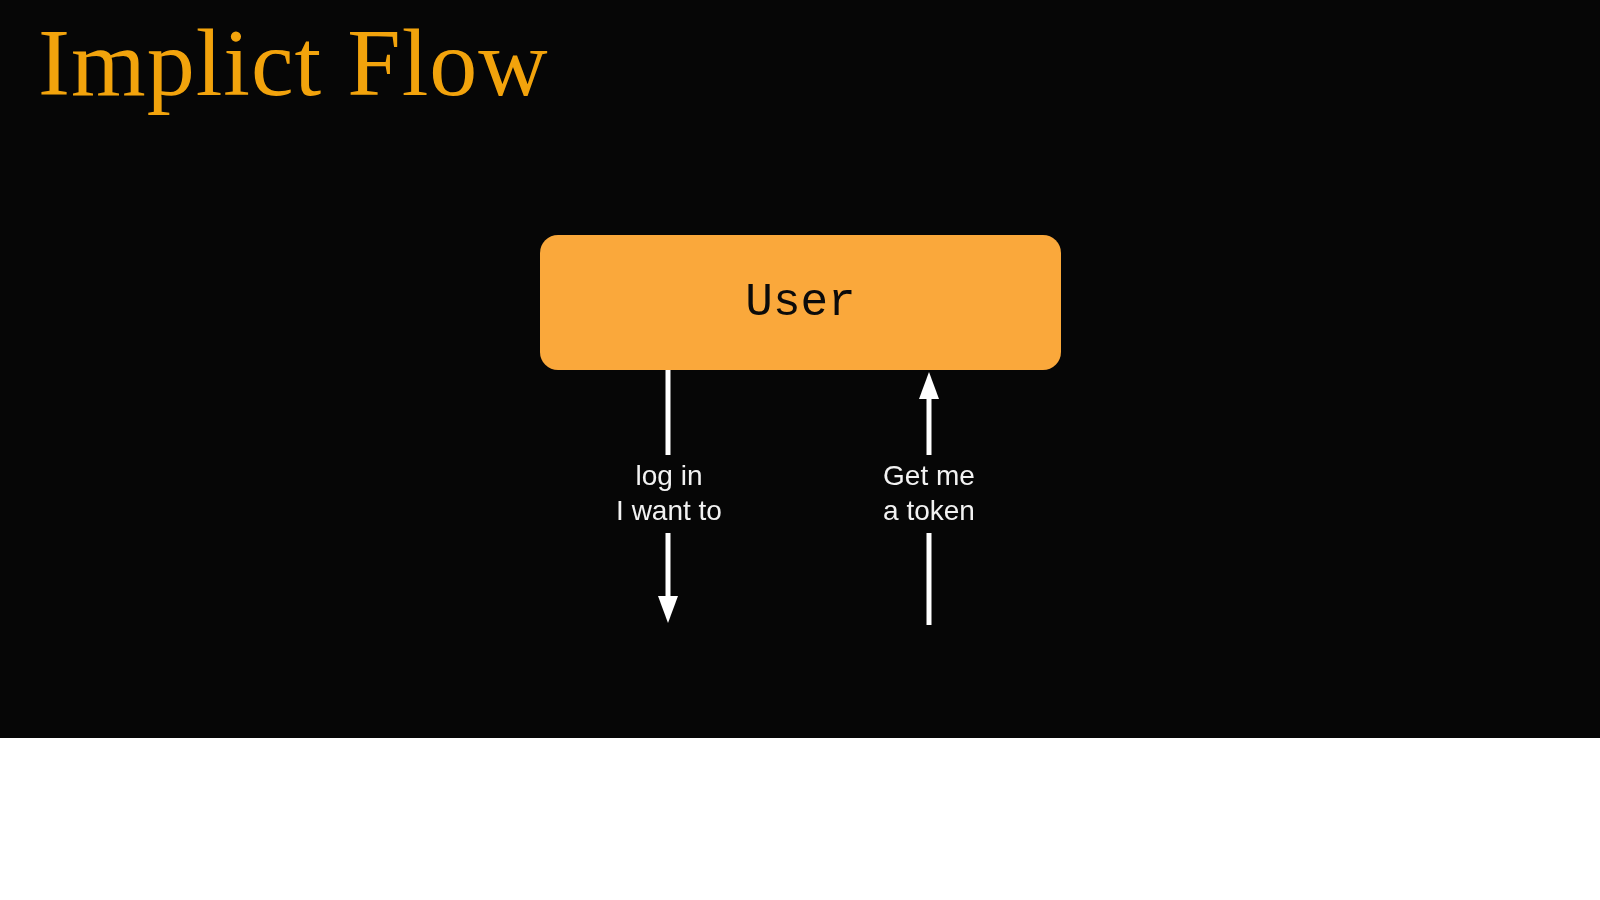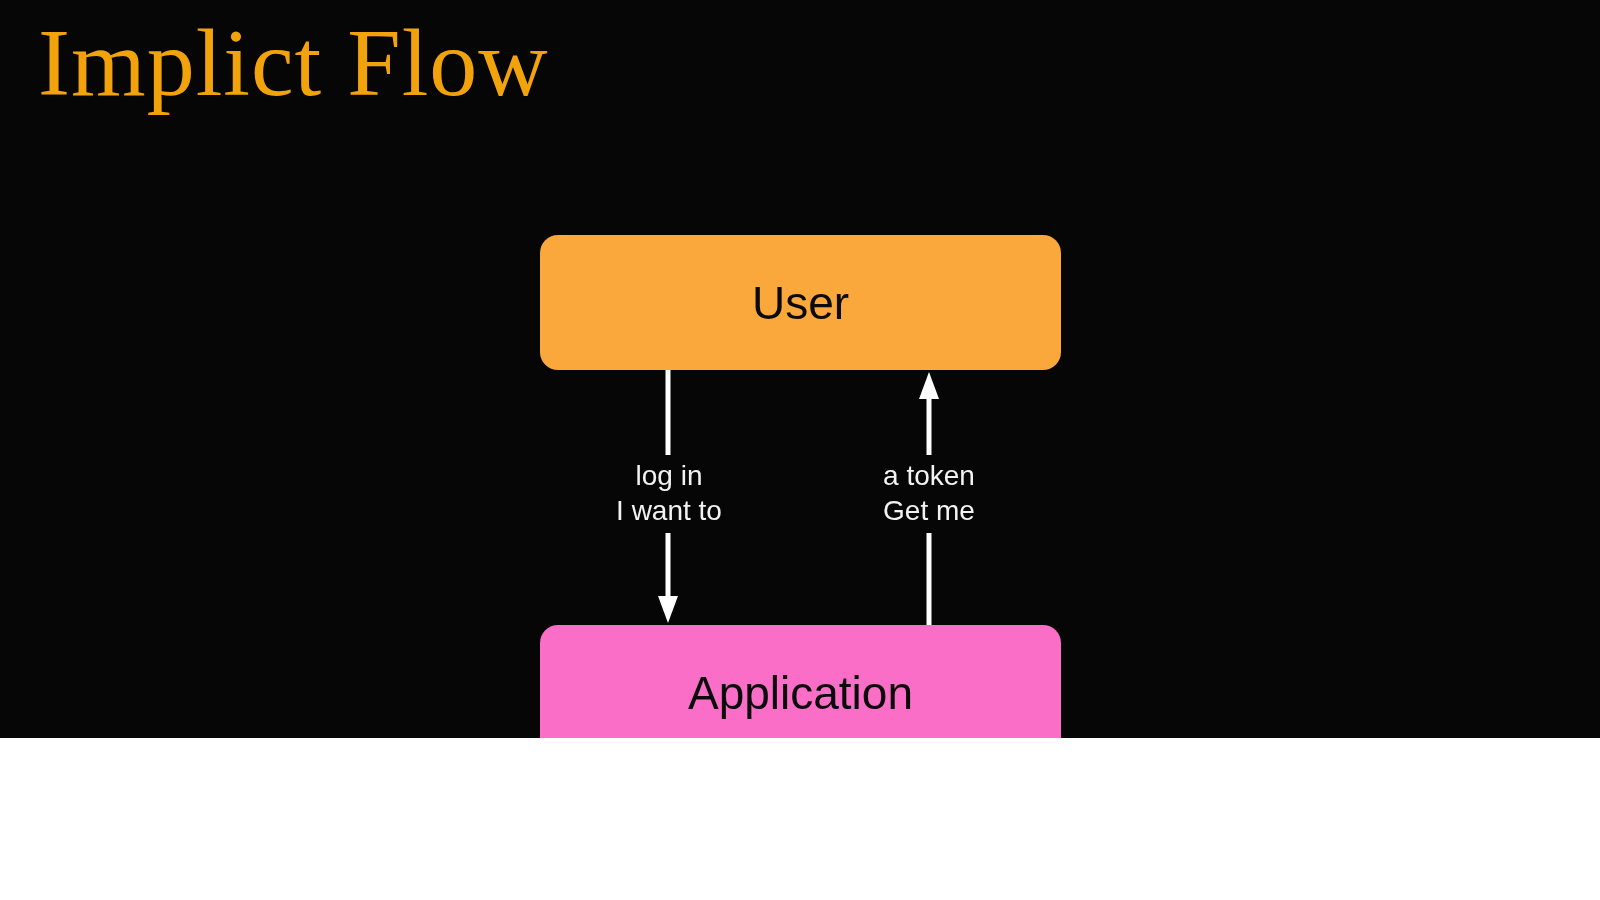--- a/index.html
+++ b/index.html
@@ -67,21 +67,21 @@
     font-size: 28px;
   }
 </style>
 </head>
 <body>
 
 <div class="stage" style="background-color: rgb(6, 6, 6);">
 
   <h1 class="slide-title" style="color: rgb(242, 163, 12);">Implict Flow</h1>
 
-  <div class="node-box user" style="background-color: rgb(250, 168, 59);">
+  <div class="node-box user" style="background-color: rgb(250, 168, 59); font-family: Liberation Mono, monospace;">
     <span class="node-label" style="color: rgb(11, 11, 11);">User</span>
   </div>
 
   <svg class="edge-svg left" viewBox="0 0 28 255">
     <line class="edge-line" x1="14" y1="0" x2="14" y2="85" style="stroke: rgb(255, 255, 255);"></line>
     <line class="edge-line" x1="14" y1="163" x2="14" y2="228" style="stroke: rgb(255, 255, 255);"></line>
     <polygon points="14,253 4,226 24,226" style="fill: rgb(255, 255, 255);"></polygon>
   </svg>
 
   <div class="edge-label left" style="color: rgb(242, 242, 242);">
@@ -89,22 +89,19 @@
     <div>I want to</div>
   </div>
 
   <svg class="edge-svg right" viewBox="0 0 28 255">
     <polygon points="14,2 4,29 24,29" style="fill: rgb(255, 255, 255);"></polygon>
     <line class="edge-line" x1="14" y1="27" x2="14" y2="85" style="stroke: rgb(255, 255, 255);"></line>
     <line class="edge-line" x1="14" y1="163" x2="14" y2="255" style="stroke: rgb(255, 255, 255);"></line>
   </svg>
 
   <div class="edge-label right" style="color: rgb(242, 242, 242);">
+    <div>Get me</div>
     <div>a token</div>
-    <div>Get me</div>
   </div>
 
-  <div class="node-box application" style="background-color: rgb(251, 110, 199);">
-    <span class="node-label" style="color: rgb(11, 11, 11);">Application</span>
-  </div>
 
 
 </div>
 
 </body></html>

